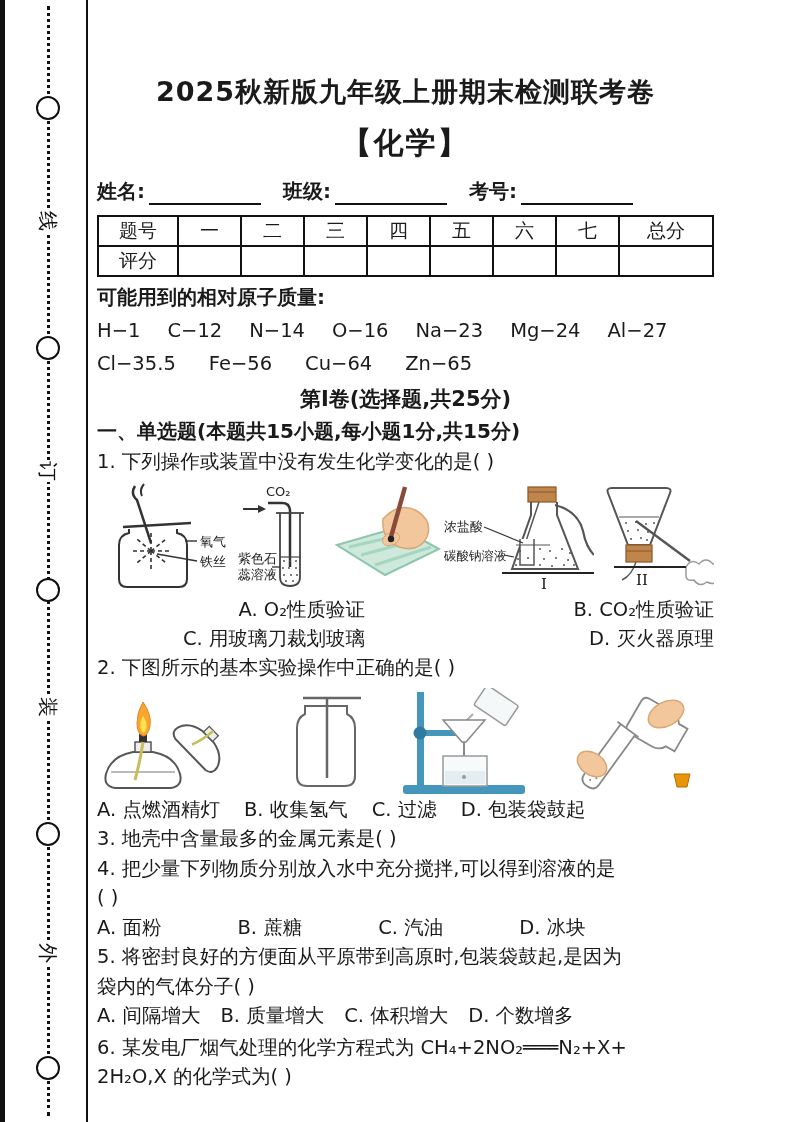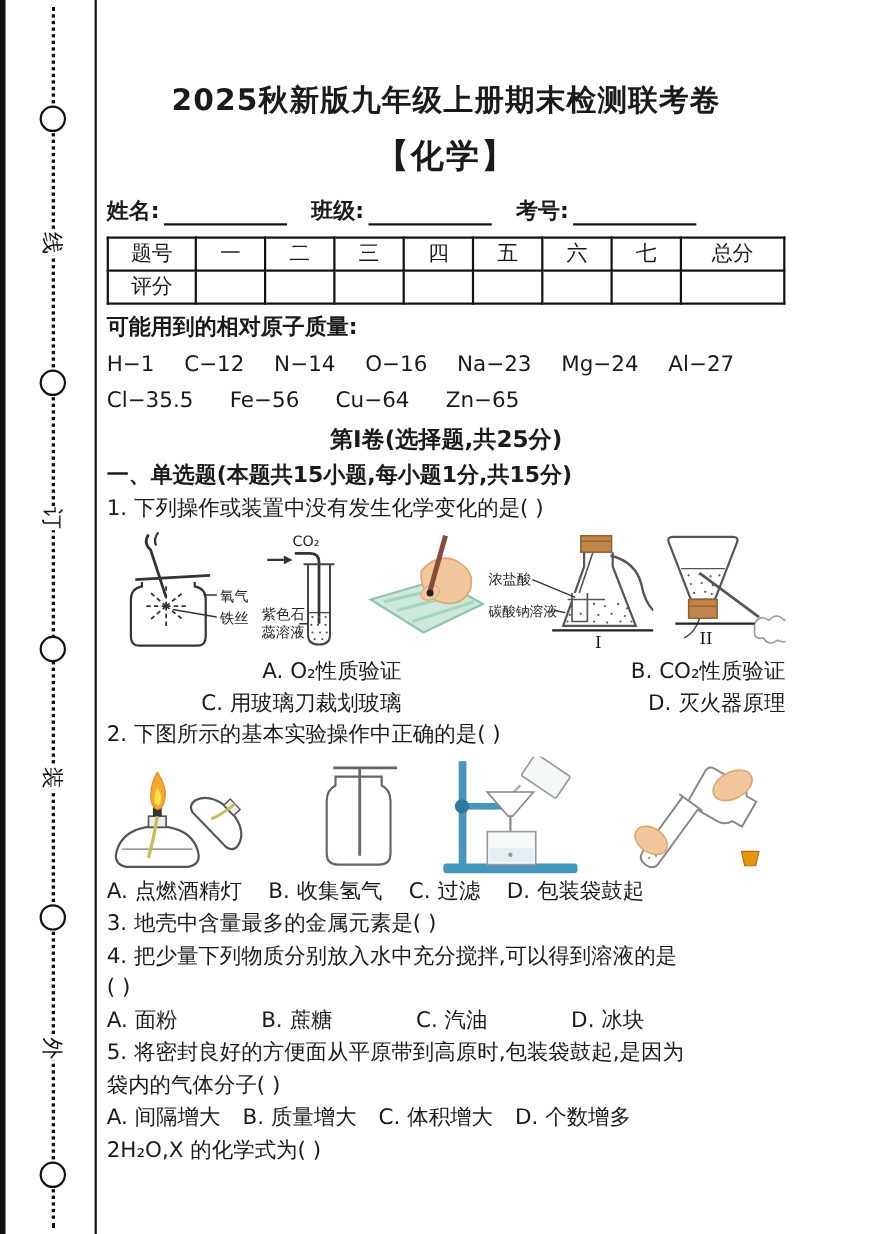--- a/index.html
+++ b/index.html
@@ -345,15 +345,16 @@
 
   <div class="qline">5. 将密封良好的方便面从平原带到高原时,包装袋鼓起,是因为</div>
   <div class="qline">袋内的气体分子(  )</div>
   <div class="opts g-q5">
     <span>A. 间隔增大</span>
     <span>B. 质量增大</span>
     <span>C. 体积增大</span>
     <span>D. 个数增多</span>
   </div>
 
+  <div class="qline" style="margin-top:5px">6. 某发电厂烟气处理的化学方程式为 CH₄+2NO₂═══N₂+X+</div>
   <div class="qline">2H₂O,X 的化学式为(  )</div>
 
 </div>
 
 </body></html>

